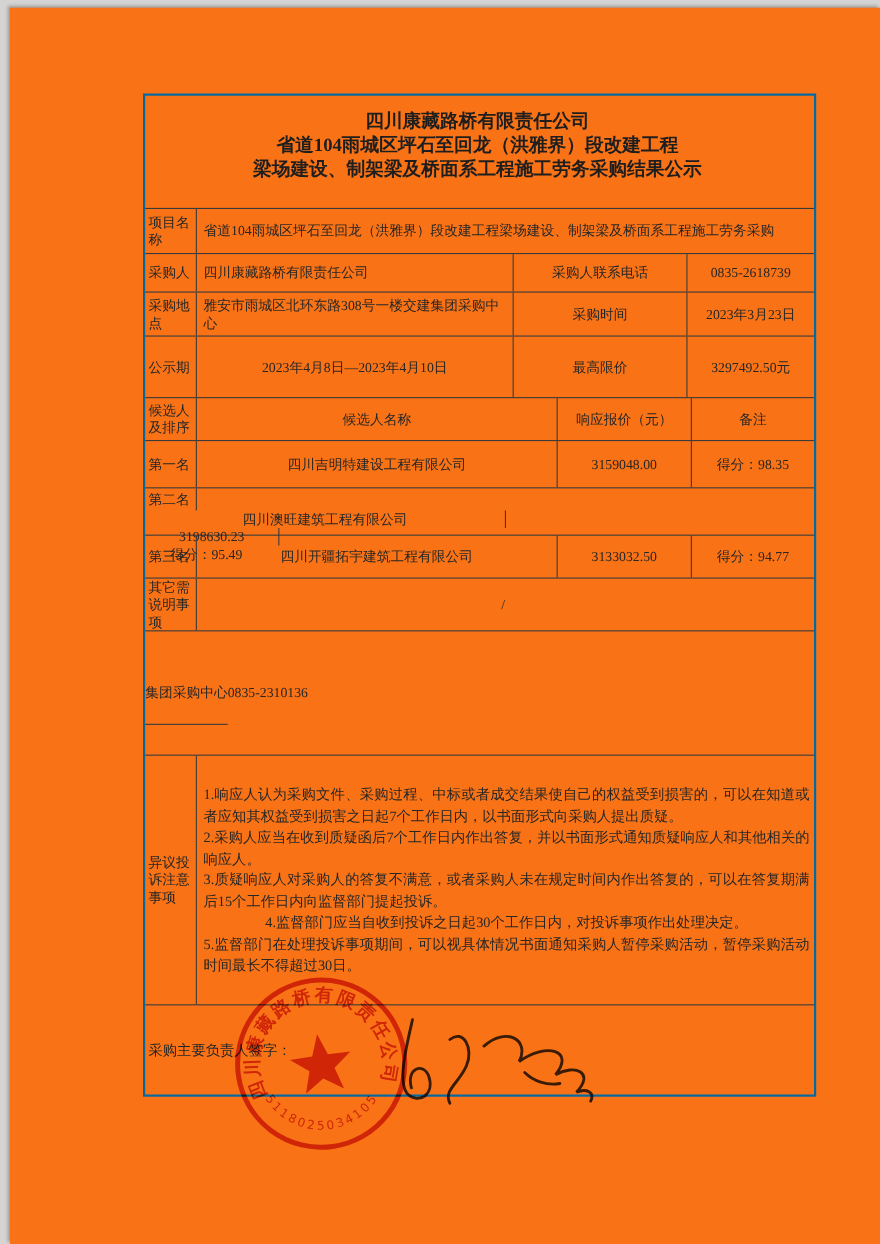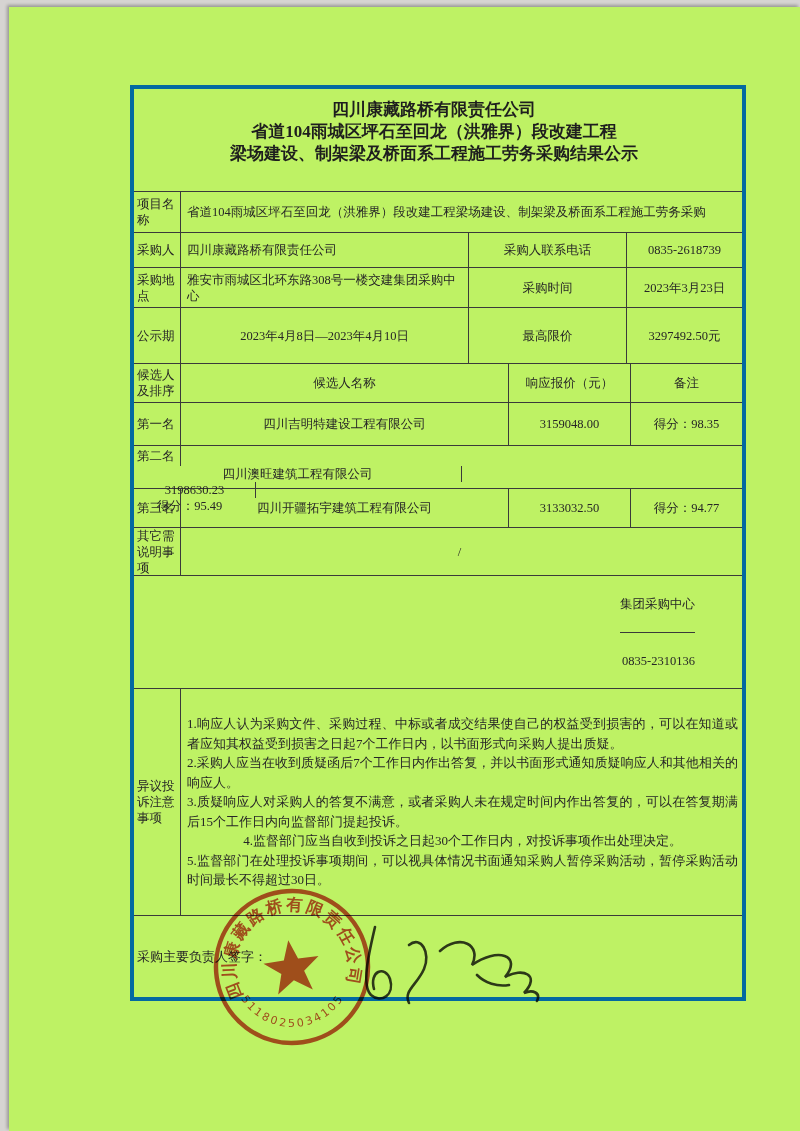--- a/index.html
+++ b/index.html
@@ -4,32 +4,32 @@
 <style>
   html,body{margin:0;padding:0;}
   body{
     width:800px;height:1131px;position:relative;overflow:hidden;
     background:#d6d4d2;
     font-family:"Liberation Serif","DejaVu Serif",serif;
     color:#222;
   }
   .paper{
     position:absolute;left:9px;top:7px;width:791px;height:1124px;
-    background:#bef264;
+    background:#f97316;
     box-shadow:-2px -2px 3px rgba(0,0,0,.28);
   }
   .title-block{
     position:absolute;left:121px;top:78px;width:608px;height:103px;
     box-sizing:border-box;
     text-align:center;font-weight:bold;font-size:17px;line-height:22px;
     padding-top:14px;color:#1e1e1e;
   }
   .tbl{
     position:absolute;left:121px;top:78px;width:608px;
-    border:4px solid #0369a1;box-sizing:content-box;background:transparent;
+    border:2px solid #0369a1;box-sizing:content-box;background:transparent;
   }
   .row{display:flex;border-bottom:1px solid #3a3a3a;box-sizing:border-box;}
   .row.last{border-bottom:none;}
   .cell{
     box-sizing:border-box;border-right:1px solid #3a3a3a;
     display:flex;align-items:center;font-size:12.5px;line-height:16px;color:#262626;
   }
   .cell.end{border-right:none;}
   .lab{width:47px;padding:2px 2px 2px 3px;}
   .a-val{width:561px;padding-left:6px;padding-right:4px;}
@@ -46,21 +46,21 @@
   .h-r3{height:40px;}
   .h-r4{height:56px;}
   .h-r5{height:39px;}
   .h-r6{height:43px;}
   .h-r7{height:43px;flex-direction:column;}
   .h-r8{height:39px;}
   .h-r9{height:48px;}
   .h-r10{height:113px;}
   .h-r11{height:227px;}
   .h-r12{height:81px;}
-  .sup-wrap{width:561px;display:flex;flex-direction:column;align-items:flex-end;}
+  .sup-wrap{width:561px;display:flex;}
   .sup-sub{height:56px;display:flex;align-items:center;justify-content:center;
     border-bottom:1px solid #3a3a3a;font-size:12.5px;}
   .sup-sub.bottom{height:56px;border-bottom:none;}
   .obj-val{width:561px;display:flex;flex-direction:column;justify-content:center;
     padding:8px 4px 8px 6px;}
   .obj-val p{margin:0;font-size:13px;line-height:19.5px;text-align:justify;}
   .sig-cell{width:608px;padding-left:3px;font-size:13px;}
   .stamp{position:absolute;left:197px;top:874px;width:172px;height:172px;
     mix-blend-mode:multiply;opacity:.88;}
   .scribble{position:absolute;left:318px;top:898px;width:230px;height:120px;

